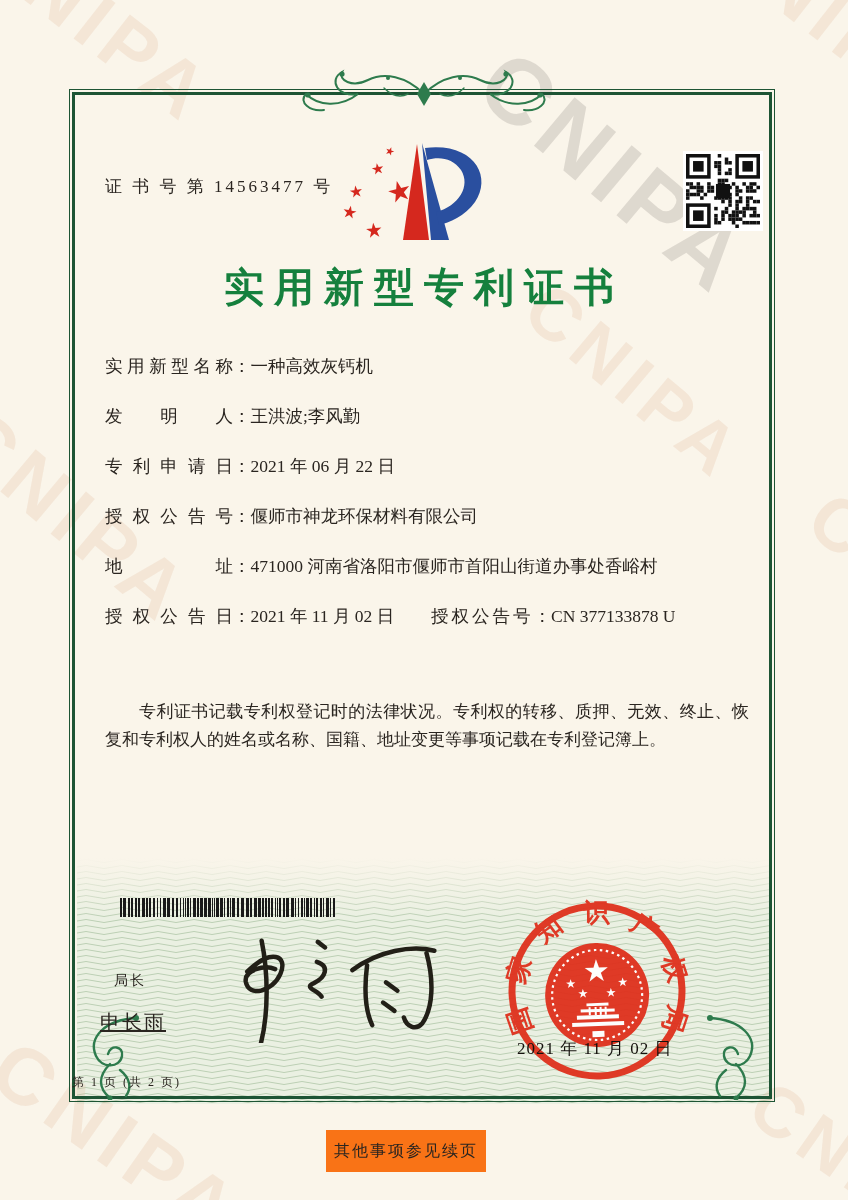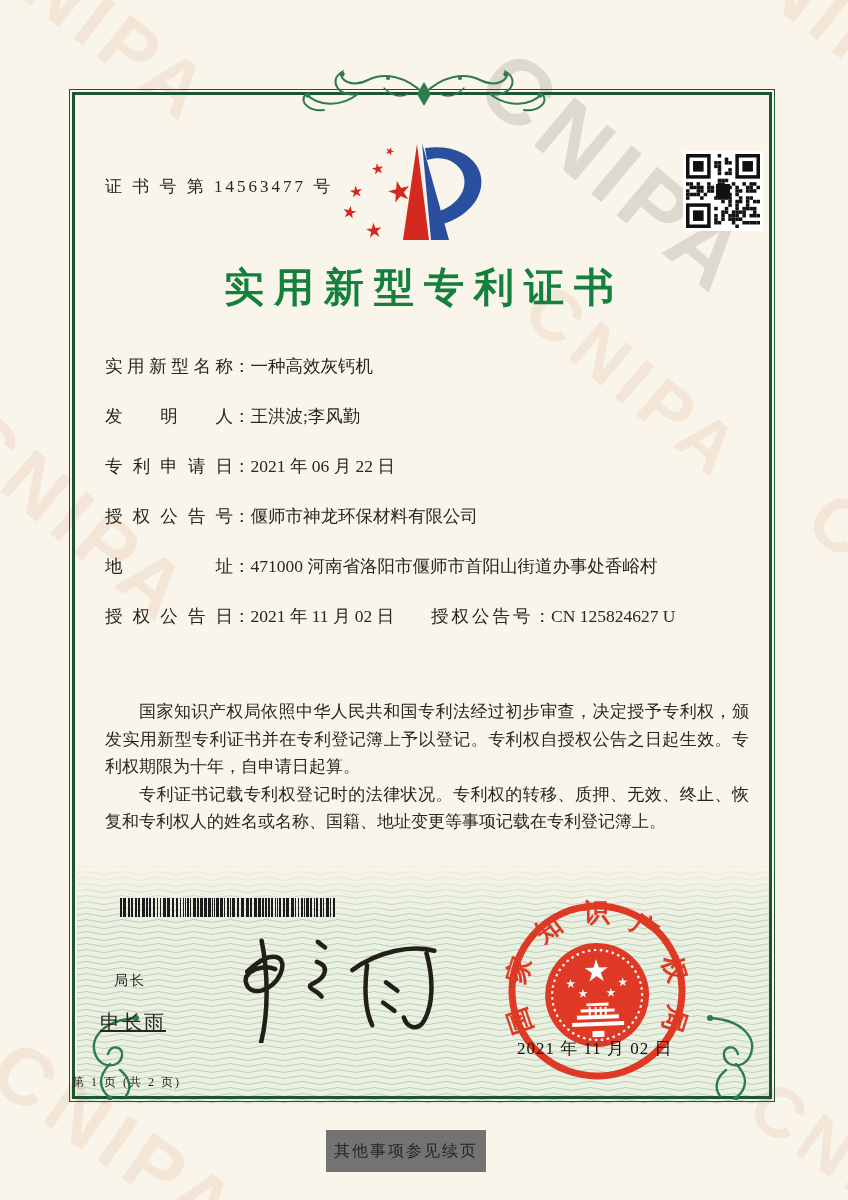--- a/index.html
+++ b/index.html
@@ -67,21 +67,21 @@
   .director-title{position:absolute;left:114px;top:972px;font-size:14px;letter-spacing:2px;}
   .director-name{position:absolute;left:100px;top:1009px;font-size:20px;letter-spacing:2px;text-decoration:underline;}
   .signature{position:absolute;left:218px;top:925px;}
 
   .seal{position:absolute;left:505px;top:899px;opacity:0.94;}
   .seal-date{position:absolute;left:517px;top:1037px;font-size:17px;letter-spacing:1px;color:#14110d;}
 
   .page-info{position:absolute;left:72px;top:1074px;width:700px;text-align:left;font-size:12px;letter-spacing:2px;}
   .cont-box{
     position:absolute;left:326px;top:1130px;width:160px;height:42px;
-    background:#737373;display:flex;align-items:center;justify-content:center;
+    background:#f97316;display:flex;align-items:center;justify-content:center;
     font-size:16px;letter-spacing:2px;z-index:3;
   }
 </style>
 </head>
 <body>
 
 <div class="page">
 
   <svg class="band" width="694" height="246" viewBox="0 0 694 246">
     <defs>
@@ -313,27 +313,26 @@
         <span class="lbl">授权公告号</span><span>：</span><span class="val">偃师市神龙环保材料有限公司</span>
       </div>
       <div class="field-row">
         <span class="lbl">地址</span><span>：</span><span class="val">471000 河南省洛阳市偃师市首阳山街道办事处香峪村</span>
       </div>
       <div class="field-row">
         <span>
           <span class="lbl">授权公告日</span><span>：</span><span class="val">2021 年 11 月 02 日</span>
         </span>
         <span class="pair2">
-          <span style="letter-spacing:3px;">授权公告号</span><span>：</span><span class="val">CN 125824627 U</span>
+          <span style="letter-spacing:3px;">授权公告号</span><span>：</span><span class="val">CN 377133878 U</span>
         </span>
       </div>
     </div>
 
     <div class="paras">
-      <p>国家知识产权局依照中华人民共和国专利法经过初步审查，决定授予专利权，颁发实用新型专利证书并在专利登记簿上予以登记。专利权自授权公告之日起生效。专利权期限为十年，自申请日起算。</p>
       <p>专利证书记载专利权登记时的法律状况。专利权的转移、质押、无效、终止、恢复和专利权人的姓名或名称、国籍、地址变更等事项记载在专利登记簿上。</p>
     </div>
 
     <svg class="barcode" width="218" height="19" viewBox="0 0 218 19">
       <g id="bc-bars" fill="#1a1a1a">
           <rect x="0" y="0" width="2" height="19"></rect>
           <rect x="3" y="0" width="3" height="19"></rect>
           <rect x="8" y="0" width="2" height="19"></rect>
           <rect x="11" y="0" width="2" height="19"></rect>
           <rect x="15" y="0" width="2" height="19"></rect>

